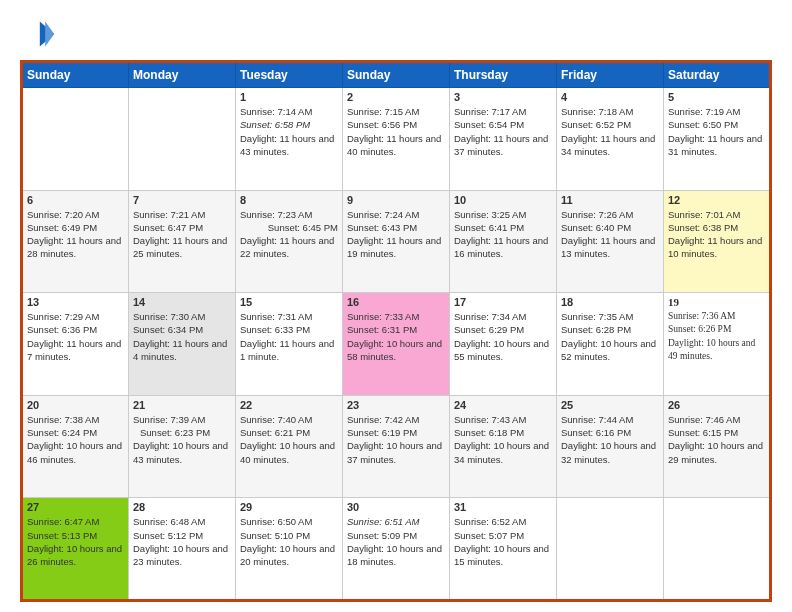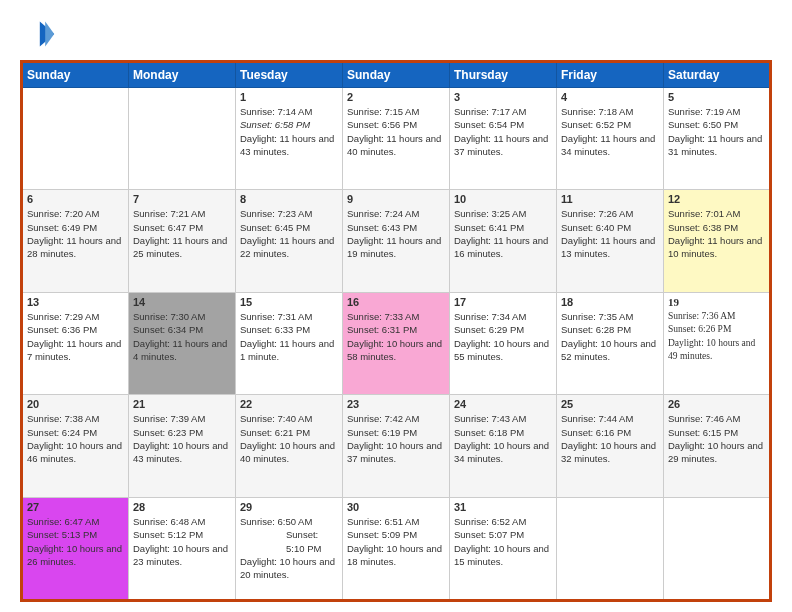--- a/index.html
+++ b/index.html
@@ -186,21 +186,21 @@
             <div class="day-info">
               <span style="display: block;">Sunrise: 7:21 AM</span>
               <span style="display: block;">Sunset: 6:47 PM</span>
               <span style="display: block;">Daylight: 11 hours and 25 minutes.</span>
             </div>
           </td>
           <td style="background: rgb(245, 245, 245);">
             <span class="day-num">8</span>
             <div class="day-info">
               <span style="display: block;">Sunrise: 7:23 AM</span>
-              <span style="display: block;">Sunset: 6:45 PM</span>
+              <span style="display: block; text-align: right;">Sunset: 6:45 PM</span>
               <span style="display: block;">Daylight: 11 hours and 22 minutes.</span>
             </div>
           </td>
           <td style="background: rgb(245, 245, 245);">
             <span class="day-num">9</span>
             <div class="day-info">
               <span style="display: block;">Sunrise: 7:24 AM</span>
               <span style="display: block;">Sunset: 6:43 PM</span>
               <span style="display: block;">Daylight: 11 hours and 19 minutes.</span>
             </div>
@@ -232,21 +232,21 @@
         </tr>
         <tr>
           <td style="background: rgb(255, 255, 255);">
             <span class="day-num">13</span>
             <div class="day-info">
               <span style="display: block;">Sunrise: 7:29 AM</span>
               <span style="display: block;">Sunset: 6:36 PM</span>
               <span style="display: block;">Daylight: 11 hours and 7 minutes.</span>
             </div>
           </td>
-          <td style="background: #a3a3a3;">
+          <td style="background: #e5e5e5;">
             <span class="day-num">14</span>
             <div class="day-info">
               <span style="display: block;">Sunrise: 7:30 AM</span>
               <span style="display: block;">Sunset: 6:34 PM</span>
               <span style="display: block;">Daylight: 11 hours and 4 minutes.</span>
             </div>
           </td>
           <td style="background: rgb(255, 255, 255);">
             <span class="day-num">15</span>
             <div class="day-info">
@@ -294,21 +294,21 @@
             <div class="day-info">
               <span style="display: block;">Sunrise: 7:38 AM</span>
               <span style="display: block;">Sunset: 6:24 PM</span>
               <span style="display: block;">Daylight: 10 hours and 46 minutes.</span>
             </div>
           </td>
           <td style="background: rgb(245, 245, 245);">
             <span class="day-num">21</span>
             <div class="day-info">
               <span style="display: block;">Sunrise: 7:39 AM</span>
-              <span style="display: block;">Sunset: 6:23 PM</span>
+              <span style="display: block; margin-left: 7px;">Sunset: 6:23 PM</span>
               <span style="display: block;">Daylight: 10 hours and 43 minutes.</span>
             </div>
           </td>
           <td style="background: rgb(245, 245, 245);">
             <span class="day-num">22</span>
             <div class="day-info">
               <span style="display: block;">Sunrise: 7:40 AM</span>
               <span style="display: block;">Sunset: 6:21 PM</span>
               <span style="display: block;">Daylight: 10 hours and 40 minutes.</span>
             </div>
@@ -340,48 +340,48 @@
           <td style="background: rgb(245, 245, 245);">
             <span class="day-num">26</span>
             <div class="day-info">
               <span style="display: block;">Sunrise: 7:46 AM</span>
               <span style="display: block;">Sunset: 6:15 PM</span>
               <span style="display: block;">Daylight: 10 hours and 29 minutes.</span>
             </div>
           </td>
         </tr>
         <tr>
-          <td style="background: #d946ef;">
+          <td style="background: #84cc16;">
             <span class="day-num">27</span>
             <div class="day-info">
               <span style="display: block;">Sunrise: 6:47 AM</span>
               <span style="display: block;">Sunset: 5:13 PM</span>
               <span style="display: block;">Daylight: 10 hours and 26 minutes.</span>
             </div>
           </td>
           <td style="background: rgb(255, 255, 255);">
             <span class="day-num">28</span>
             <div class="day-info">
               <span style="display: block;">Sunrise: 6:48 AM</span>
               <span style="display: block;">Sunset: 5:12 PM</span>
               <span style="display: block;">Daylight: 10 hours and 23 minutes.</span>
             </div>
           </td>
           <td style="background: rgb(255, 255, 255);">
             <span class="day-num">29</span>
             <div class="day-info">
               <span style="display: block;">Sunrise: 6:50 AM</span>
-              <span style="display: block; margin-left: 46px;">Sunset: 5:10 PM</span>
+              <span style="display: block;">Sunset: 5:10 PM</span>
               <span style="display: block;">Daylight: 10 hours and 20 minutes.</span>
             </div>
           </td>
           <td style="background: rgb(255, 255, 255);">
             <span class="day-num">30</span>
             <div class="day-info">
-              <span style="display: block;">Sunrise: 6:51 AM</span>
+              <span style="display: block; font-style: italic;">Sunrise: 6:51 AM</span>
               <span style="display: block;">Sunset: 5:09 PM</span>
               <span style="display: block;">Daylight: 10 hours and 18 minutes.</span>
             </div>
           </td>
           <td style="background: rgb(255, 255, 255);">
             <span class="day-num">31</span>
             <div class="day-info">
               <span style="display: block;">Sunrise: 6:52 AM</span>
               <span style="display: block;">Sunset: 5:07 PM</span>
               <span style="display: block;">Daylight: 10 hours and 15 minutes.</span>

